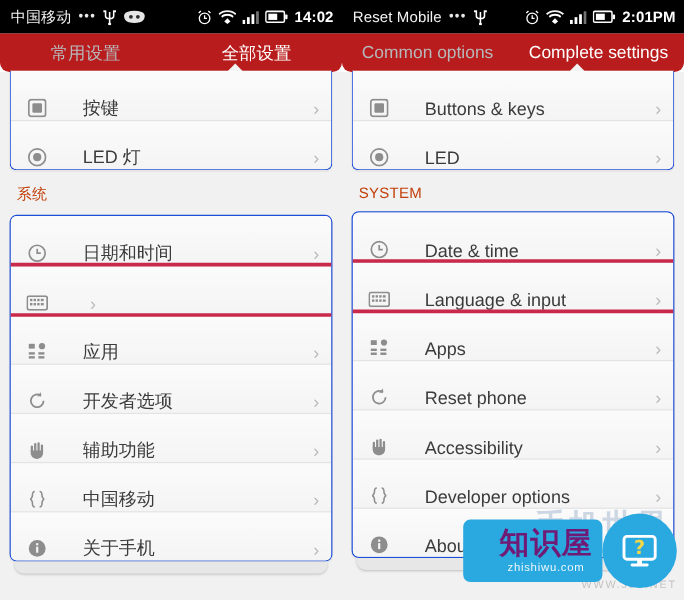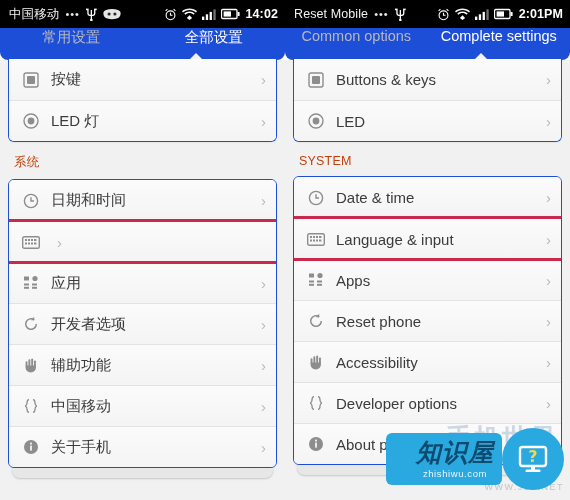--- a/index.html
+++ b/index.html
@@ -36,23 +36,24 @@
   .sb-left { display: flex; align-items: center; gap: 6px; flex: 1; min-width: 0; }
   .sb-right { display: flex; align-items: center; gap: 5px; }
   .carrier { font-size: 12.5px; white-space: nowrap; color: #f2f2f2; }
   .dots { letter-spacing: 1px; font-size: 11px; color: #e8e8e8; }
   .sb-ico { display: inline-block; line-height: 0; }
   .clock-txt { font-size: 12.5px; color: #ffffff; margin-left: 1px; white-space: nowrap; font-weight: bold; }
 
   
   .tabbar {
     height: 32px;
-    background: #1d4ed8;
+    background: #b91c1c;
     position: relative;
     display: flex;
+    align-items: center;
     border-bottom-left-radius: 8px;
     border-bottom-right-radius: 8px;
   }
   .tab {
     flex: 1;
     text-align: center;
     font-size: 14.5px;
     color: #b8b8bc;
     white-space: nowrap;
     padding: 0 2px;
@@ -83,25 +84,26 @@
   }
   .card.top-open {
     border-top: none;
     border-top-left-radius: 0;
     border-top-right-radius: 0;
     margin-top: -1px;
   }
   .row {
     height: 41px;
     display: flex;
-    align-items: center;
+    align-items: flex-end;
     padding: 0 10px 0 12px;
     border-top: 1px solid #e3e3e3;
     background: linear-gradient(#fbfbfb, #f4f4f4);
     position: relative;
+    gap: 18px;
   }
   .row:first-child { border-top: none; }
   .row-ico {
     width: 20px; height: 20px;
     margin-right: 10px;
     flex: 0 0 20px;
     display: flex; align-items: center; justify-content: center;
     color: #8d8d8d;
   }
   .row-label {
@@ -186,27 +188,26 @@
     background: #2aa8e0;
     height: 52px;
     margin-left: -26px;
     padding: 3px 8px 3px 30px;
     border-radius: 6px;
     display: flex; flex-direction: column;
     align-items: center; justify-content: center;
     z-index: 1;
   }
   .wm-cn {
-    color: #0c4a6e;
+    color: #701a75;
     font-size: 25px;
     font-weight: bold;
     line-height: 1;
     letter-spacing: 1px;
     font-family: "DejaVu Sans", sans-serif;
-    font-style: italic;
   }
   .wm-dom {
     color: #eaf6fd;
     font-size: 9.5px;
     letter-spacing: .6px;
     margin-top: 3px;
   }
 </style>
 </head>
 <body>

